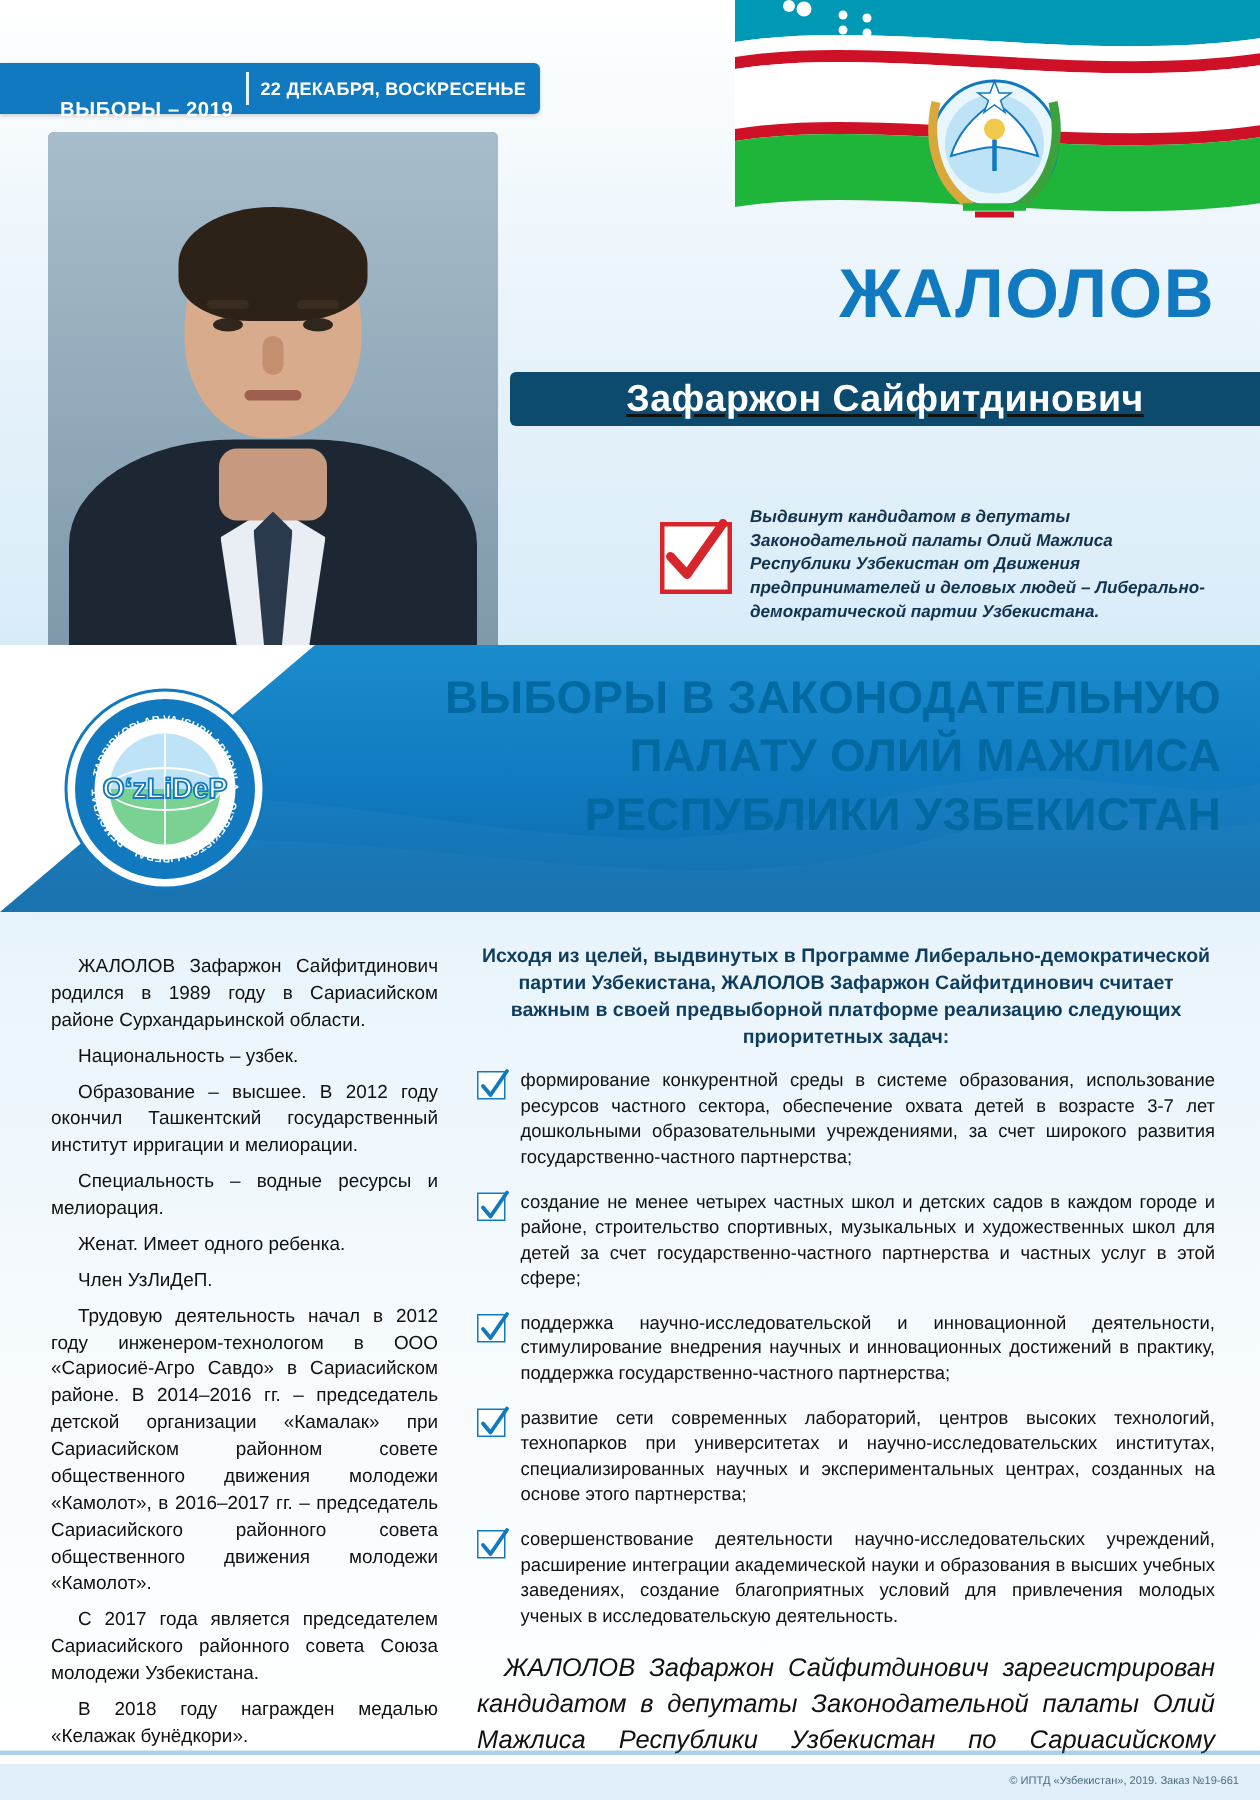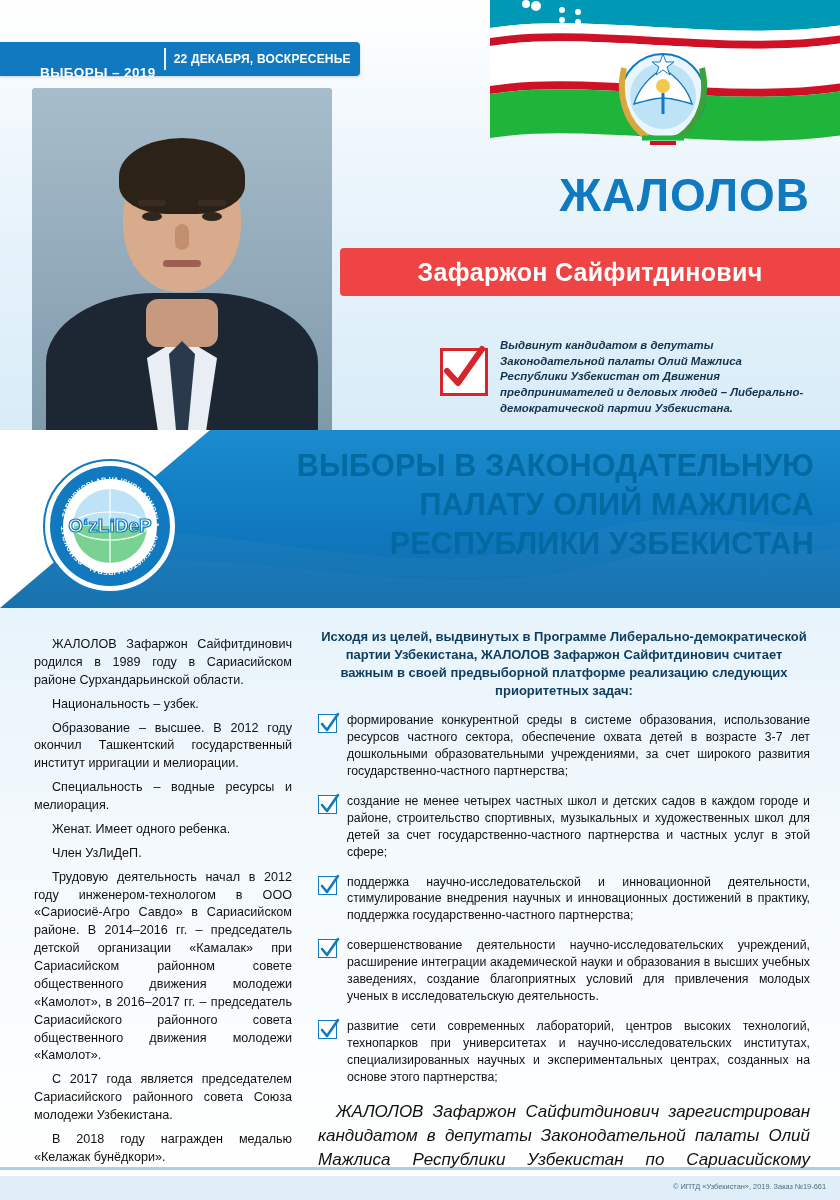--- a/index.html
+++ b/index.html
@@ -95,24 +95,24 @@
   .p-eye-r{left:50%;margin-left:20px;}
   .p-nose{position:absolute;left:50%;top:136px;width:14px;height:26px;margin-left:-7px;background:#c3906f;border-radius:8px;}
   .p-mouth{position:absolute;left:50%;top:172px;width:38px;height:7px;margin-left:-19px;background:#9d5f50;border-radius:4px;}
   
   .surname{
     position:absolute;right:30px;top:172px;
     color:#1079bf;font-weight:bold;font-size:46px;letter-spacing:1px;
     text-align:right;line-height:1;
   }
   .patronymic-bar{
-    position:absolute;right:0;top:248px;width:500px;height:48px;
-    background:#ef4444;
+    position:absolute;right:0;top:248px;width:500px;height:36px;
+    background:#0c4a6e;
     border-top-left-radius:4px;border-bottom-left-radius:4px;
-    display:flex;align-items:center;justify-content:center;
+    display:flex;align-items:center;justify-content:center;text-decoration:underline;
   }
   .patronymic-bar span{
     color:#ffffff;font-weight:bold;font-size:25px;letter-spacing:.3px;
   }
   
   .nominated{
     position:absolute;right:30px;top:338px;width:310px;
     font-style:italic;font-weight:bold;font-size:11.4px;line-height:1.38;
     color:#12324f;text-align:left;
   }
@@ -344,30 +344,30 @@
       </span>
       <p>поддержка научно-исследовательской и инновационной деятельности, стимулирование внедрения научных и инновационных достижений в практику, поддержка государственно-частного партнерства;</p>
     </div>
 
     <div class="task">
       <span class="tick">
         <svg width="22" height="24" viewBox="0 0 22 24">
             <path d="M3 13 L8 19 L19 3" fill="none" stroke="#1079bf" stroke-width="2.6" stroke-linecap="round" stroke-linejoin="round"></path>
           </svg>
       </span>
+      <p>развитие сети современных лабораторий, центров высоких технологий, технопарков при университетах и научно-исследовательских институтах, специализированных научных и экспериментальных центрах, созданных на основе этого партнерства;</p>
+    </div>
+
+    <div class="task">
+      <span class="tick">
+        <svg width="22" height="24" viewBox="0 0 22 24">
+            <path d="M3 13 L8 19 L19 3" fill="none" stroke="#1079bf" stroke-width="2.6" stroke-linecap="round" stroke-linejoin="round"></path>
+          </svg>
+      </span>
       <p>совершенствование деятельности научно-исследовательских учреждений, расширение интеграции академической науки и образования в высших учебных заведениях, создание благоприятных условий для привлечения молодых ученых в исследовательскую деятельность.</p>
-    </div>
-
-    <div class="task">
-      <span class="tick">
-        <svg width="22" height="24" viewBox="0 0 22 24">
-            <path d="M3 13 L8 19 L19 3" fill="none" stroke="#1079bf" stroke-width="2.6" stroke-linecap="round" stroke-linejoin="round"></path>
-          </svg>
-      </span>
-      <p>развитие сети современных лабораторий, центров высоких технологий, технопарков при университетах и научно-исследовательских институтах, специализированных научных и экспериментальных центрах, созданных на основе этого партнерства;</p>
     </div>
 
     <div class="closing">ЖАЛОЛОВ Зафаржон Сайфитдинович зарегистрирован кандидатом в депутаты Законодательной палаты Олий Мажлиса Республики Узбекистан по Сариасийскому избирательному округу №85.</div>
   </div>
 
   <div class="bot-strip"></div>
   <div class="footer">
     <div class="footer-text">© ИПТД «Узбекистан», 2019. Заказ №19-661</div>
   </div>
 

